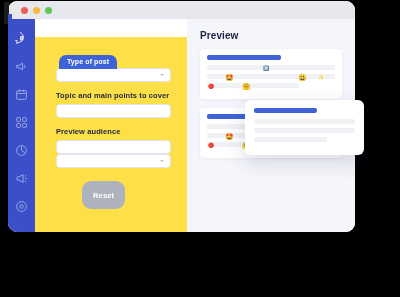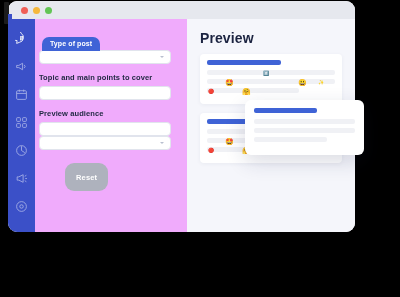--- a/index.html
+++ b/index.html
@@ -64,23 +64,24 @@
     display: flex; align-items: center; justify-content: center;
     opacity: .55;
   }
   .side-icon.active { opacity: 1; }
   .side-icon svg { width: 13px; height: 13px; display: block; }
 
   
   #form-panel {
     width: 152px;
     flex: 0 0 152px;
-    background: #f0abfc;
-    padding: 13px 16px 0 4px;
+    background: #fde047;
+    padding: 13px 16px 0 21px;
     box-sizing: border-box;
+    margin-top: 18px;
   }
   .pill-label {
     display: inline-block;
     background: #3f63d6;
     color: #ffffff;
     font-size: 7px;
     font-weight: bold;
     padding: 3px 8px 4px 8px;
     border-radius: 7px 7px 0 0;
     letter-spacing: .1px;
@@ -136,21 +137,21 @@
 
   
   #preview-panel {
     flex: 1 1 auto;
     background: #f5f6fb;
     padding: 11px 13px 0 13px;
     box-sizing: border-box;
     position: relative;
   }
   #preview-title {
-    font-size: 14px;
+    font-size: 10px;
     font-weight: bold;
     color: #1b2340;
     margin-bottom: 8px;
     letter-spacing: .1px;
   }
   .pcard {
     background: #ffffff;
     border-radius: 4px;
     padding: 6px 7px 7px 7px;
     box-shadow: 0 1px 4px rgba(40,50,90,0.06);

